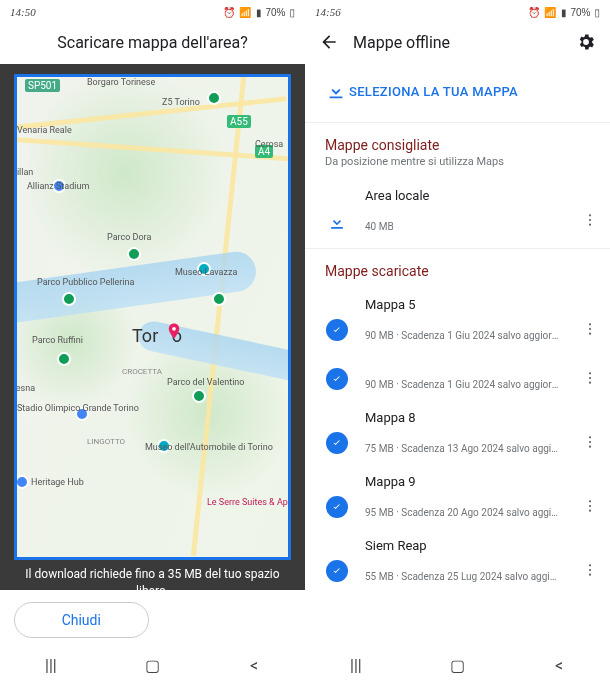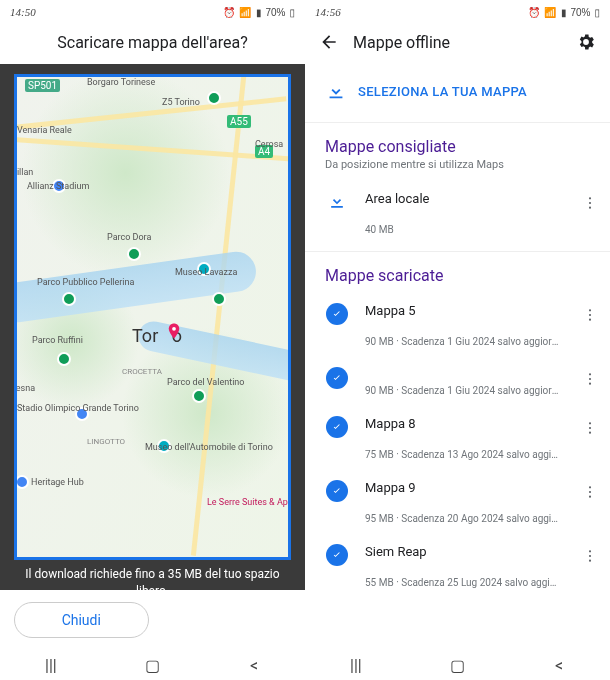--- a/index.html
+++ b/index.html
@@ -43,29 +43,29 @@
 
   .dl-text { position: absolute; bottom: 50px; left: 20px; right: 20px; color: #fff; font-size: 12px; text-align: center; line-height: 1.4; }
 
   .btn-row { position: absolute; bottom: 0; left: 0; right: 0; height: 60px; background: #fff; display: flex; gap: 10px; padding: 12px 14px; }
   .btn { flex: 1; border-radius: 20px; font-size: 14px; display: flex; align-items: center; justify-content: center; cursor: pointer; }
   .btn-outline { border: 1px solid #ccc; color: #1a73e8; background: #fff; }
   .btn-fill { background: #1a73e8; color: #fff; border: none; margin-top: 43px; }
 
   
   .right-body { flex: 1; display: flex; flex-direction: column; overflow-y: auto; }
-  .select-row { display: flex; align-items: center; gap: 11px; padding: 16px 20px 20px 20px; cursor: pointer; }
+  .select-row { display: flex; align-items: center; gap: 2px; padding: 16px 20px 20px 20px; cursor: pointer; }
   .dl-icon { width: 22px; height: 22px; color: #1a73e8; }
   .select-label { color: #1a73e8; font-size: 13px; font-weight: 500; letter-spacing: 0.3px; }
   .hr { height: 1px; background: #eee; }
 
-  .section-title { font-size: 16px; color: #4c1d95; padding: 14px 20px 2px; }
+  .section-title { font-size: 14px; color: #7f1d1d; padding: 14px 20px 2px; }
   .section-sub { font-size: 11px; color: #70757a; padding: 0 20px 10px; }
 
-  .item { display: flex; align-items: flex-start; gap: 16px; padding: 10px 8px 10px 20px; }
+  .item { display: flex; align-items: flex-end; gap: 16px; padding: 10px 8px 10px 20px; }
   .item .ico { width: 24px; display: flex; justify-content: center; }
   .item .txt { flex: 1; min-width: 0; }
   .item .name { font-size: 13px; color: #202124; }
   .item .meta { font-size: 10px; color: #70757a; margin-top: 18px; white-space: nowrap; overflow: hidden; text-overflow: ellipsis; }
   .more { width: 24px; height: 24px; display: flex; align-items: center; justify-content: center; cursor: pointer; color: #5f6368; }
 
   .check-badge { width: 22px; height: 22px; border-radius: 50%; background: #1a73e8; display: flex; align-items: center; justify-content: center; }
   .check-badge svg { width: 12px; height: 12px; }
 
   

